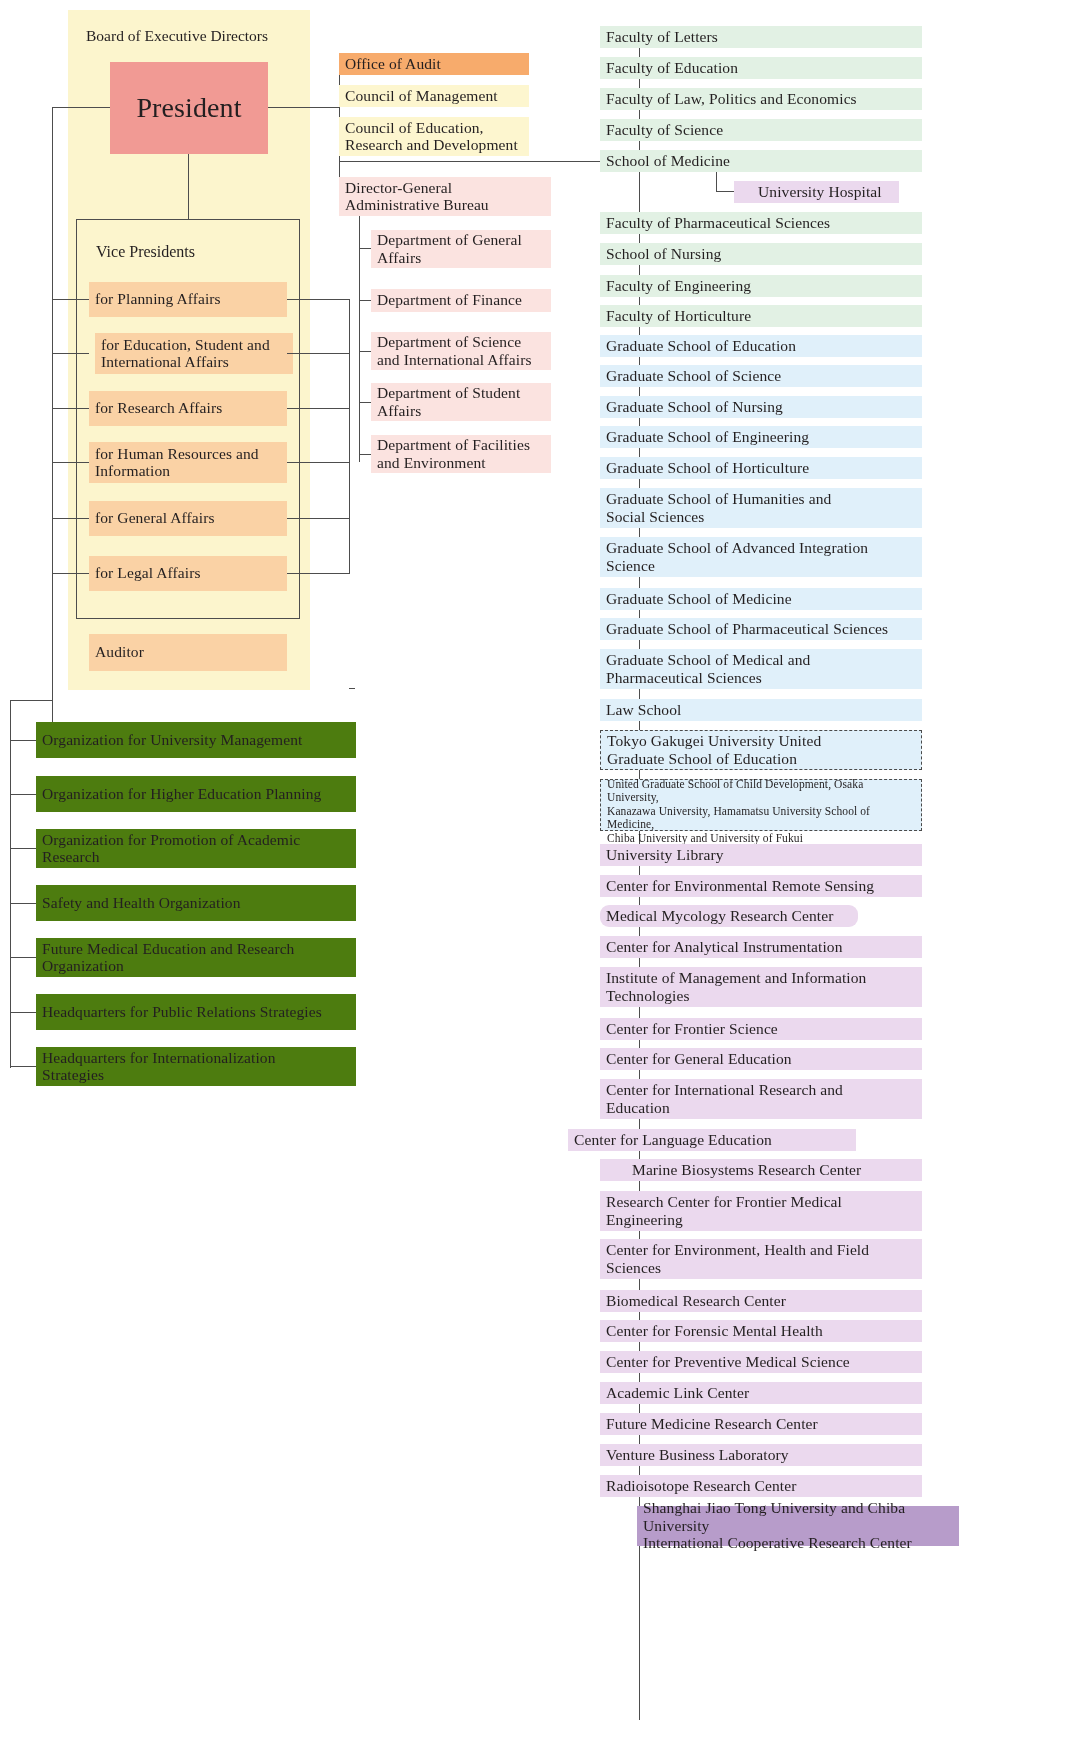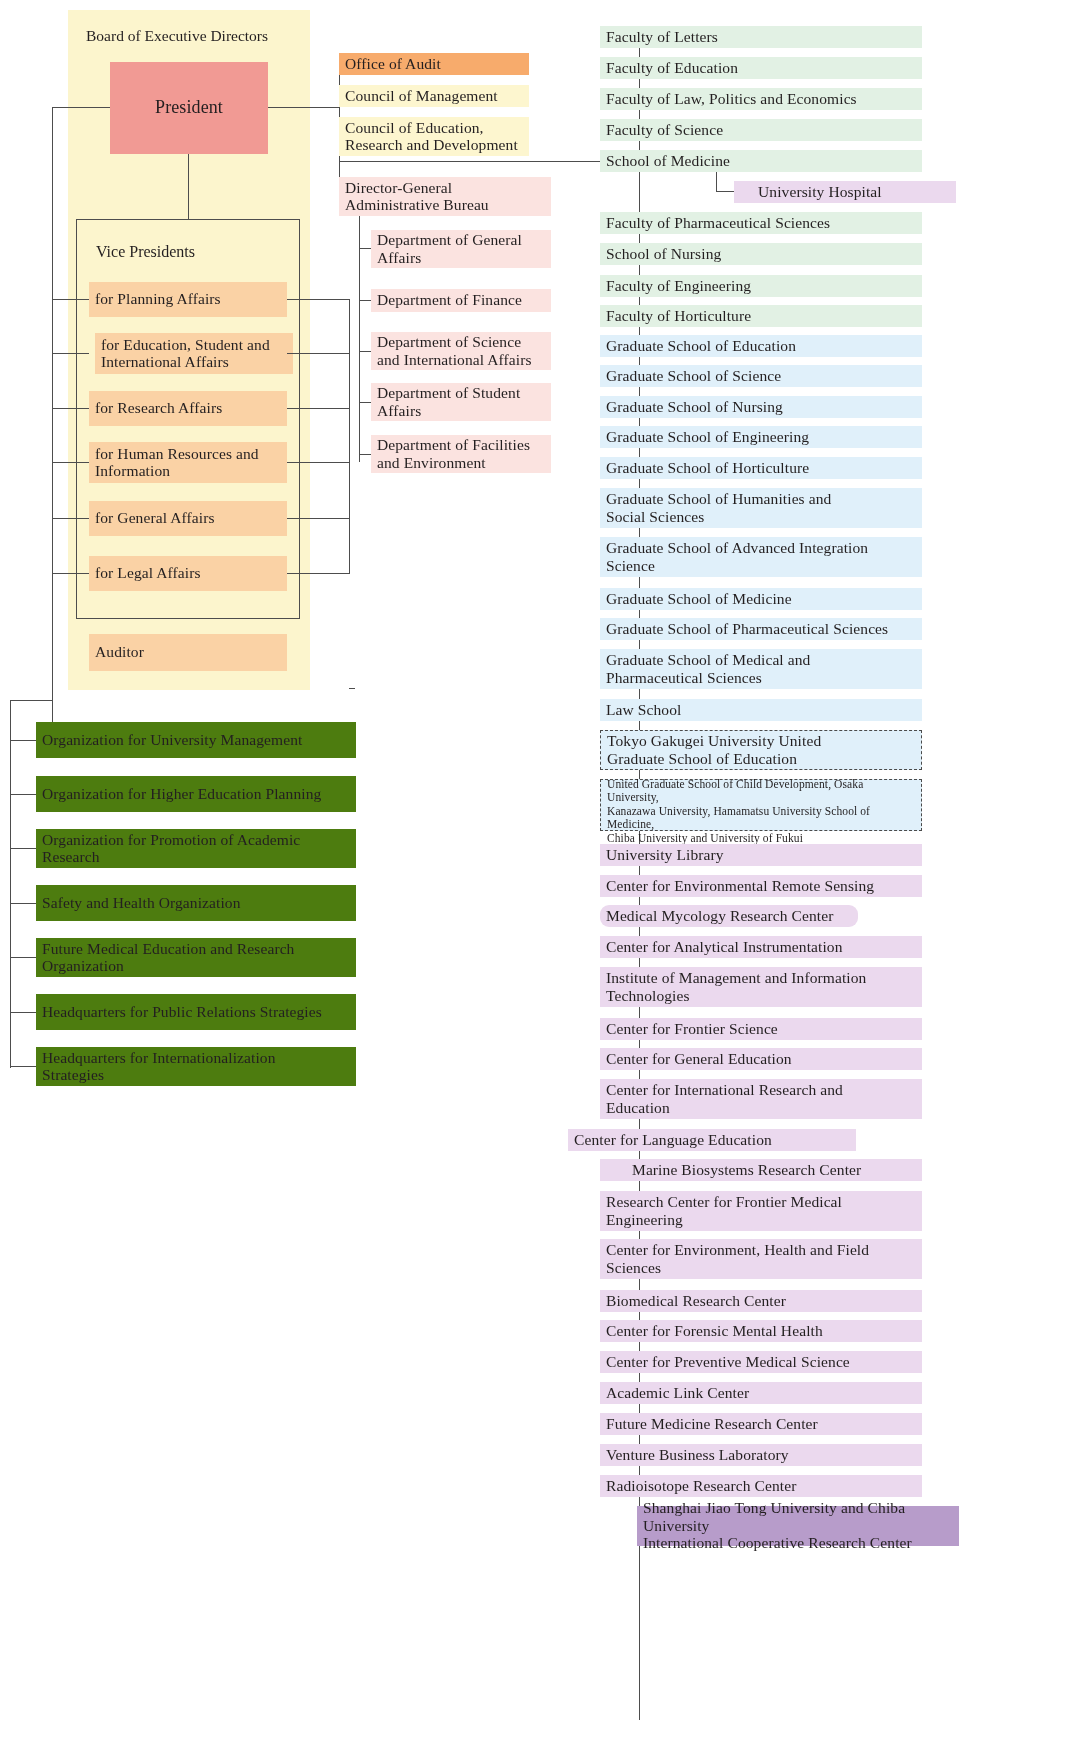--- a/index.html
+++ b/index.html
@@ -38,21 +38,21 @@
   
   .ln{position:absolute;background:#4d4d4d;}
   .lnh{height:1.4px;}
   .lnv{width:1.4px;}
   .box-outline{position:absolute;border:1.4px solid #4d4d4d;box-sizing:border-box;}
 
   .title-text{
     position:absolute;font-size:15.5px;line-height:1.12;color:#231f20;
   }
   .pres-label{
-    justify-content:center;font-size:18px;
+    justify-content:center;font-size:28px;
   }
   .vp-label{font-size:16px;}
 </style>
 </head>
 <body>
 
 <div class="abs c-panel" style="left:68px;top:10px;width:242px;height:680px;"></div>
 
 <div class="title-text" style="left:86px;top:27px;width:220px;">Board of Executive Directors</div>
 
@@ -173,21 +173,21 @@
 <div class="node c-green" style="left:600px;top:88px;width:322px;height:22px;">Faculty of Law, Politics and Economics</div>
 
 <div class="ln lnh" style="left:639px;top:130px;width:30px;"></div>
 <div class="node c-green" style="left:600px;top:119px;width:322px;height:22px;">Faculty of Science</div>
 
 <div class="ln lnh" style="left:639px;top:161px;width:30px;"></div>
 <div class="node c-green" style="left:600px;top:150px;width:322px;height:22px;">School of Medicine</div>
 
 <div class="ln lnv" style="left:716px;top:172px;height:20px;"></div>
 <div class="ln lnh" style="left:716px;top:191px;width:20px;"></div>
-<div class="node c-purple" style="left:734px;top:181px;width:222px;height:22px;padding-left:24px;">University Hospital</div>
+<div class="node c-purple" style="left:734px;top:181px;width:165px;height:22px;padding-left:24px;">University Hospital</div>
 
 <div class="ln lnh" style="left:639px;top:223px;width:30px;"></div>
 <div class="node c-green" style="left:600px;top:212px;width:322px;height:22px;">Faculty of Pharmaceutical Sciences</div>
 
 <div class="ln lnh" style="left:639px;top:254px;width:30px;"></div>
 <div class="node c-green" style="left:600px;top:243px;width:322px;height:22px;">School of Nursing</div>
 
 <div class="ln lnh" style="left:639px;top:286px;width:30px;"></div>
 <div class="node c-green" style="left:600px;top:275px;width:322px;height:22px;">Faculty of Engineering</div>
 

